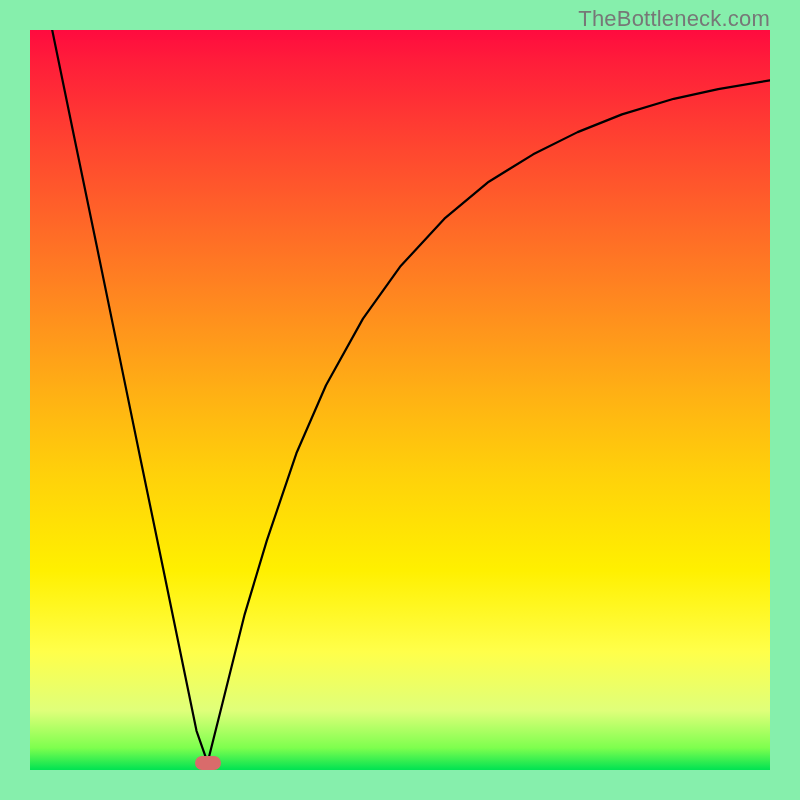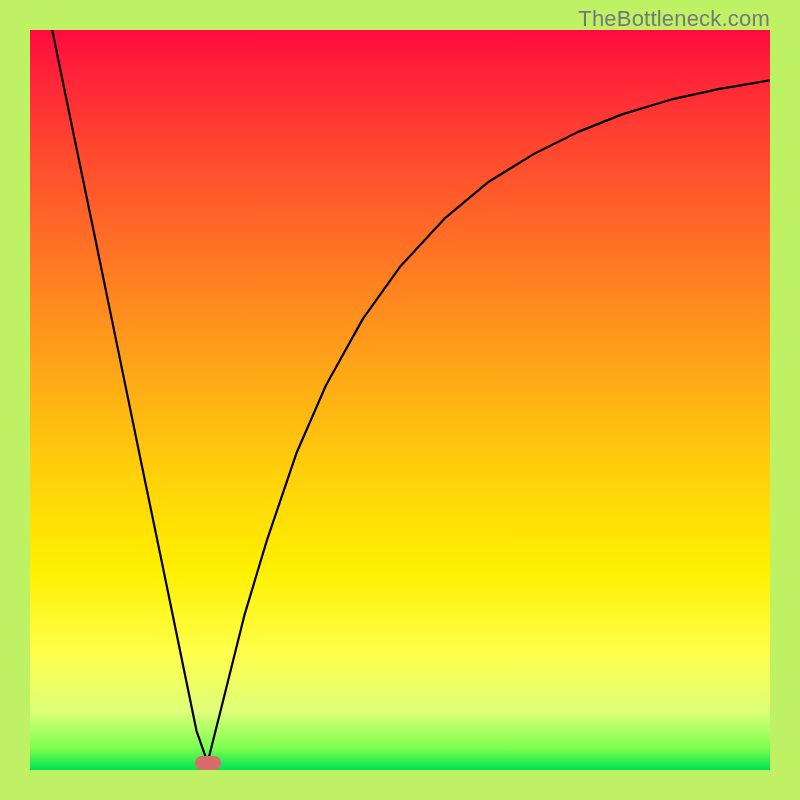--- a/index.html
+++ b/index.html
@@ -7,21 +7,21 @@
     padding: 0;
     width: 800px;
     height: 800px;
     overflow: hidden;
     background: #000;
     font-family: Arial, Helvetica, sans-serif;
   }
   .frame {
     position: absolute;
     inset: 0;
-    background: #bef264;
+    background: #86efac;
   }
   .plot {
     position: absolute;
     left: 30px;
     top: 30px;
     width: 740px;
     height: 740px;
     overflow: hidden;
   }
   .gradient {

